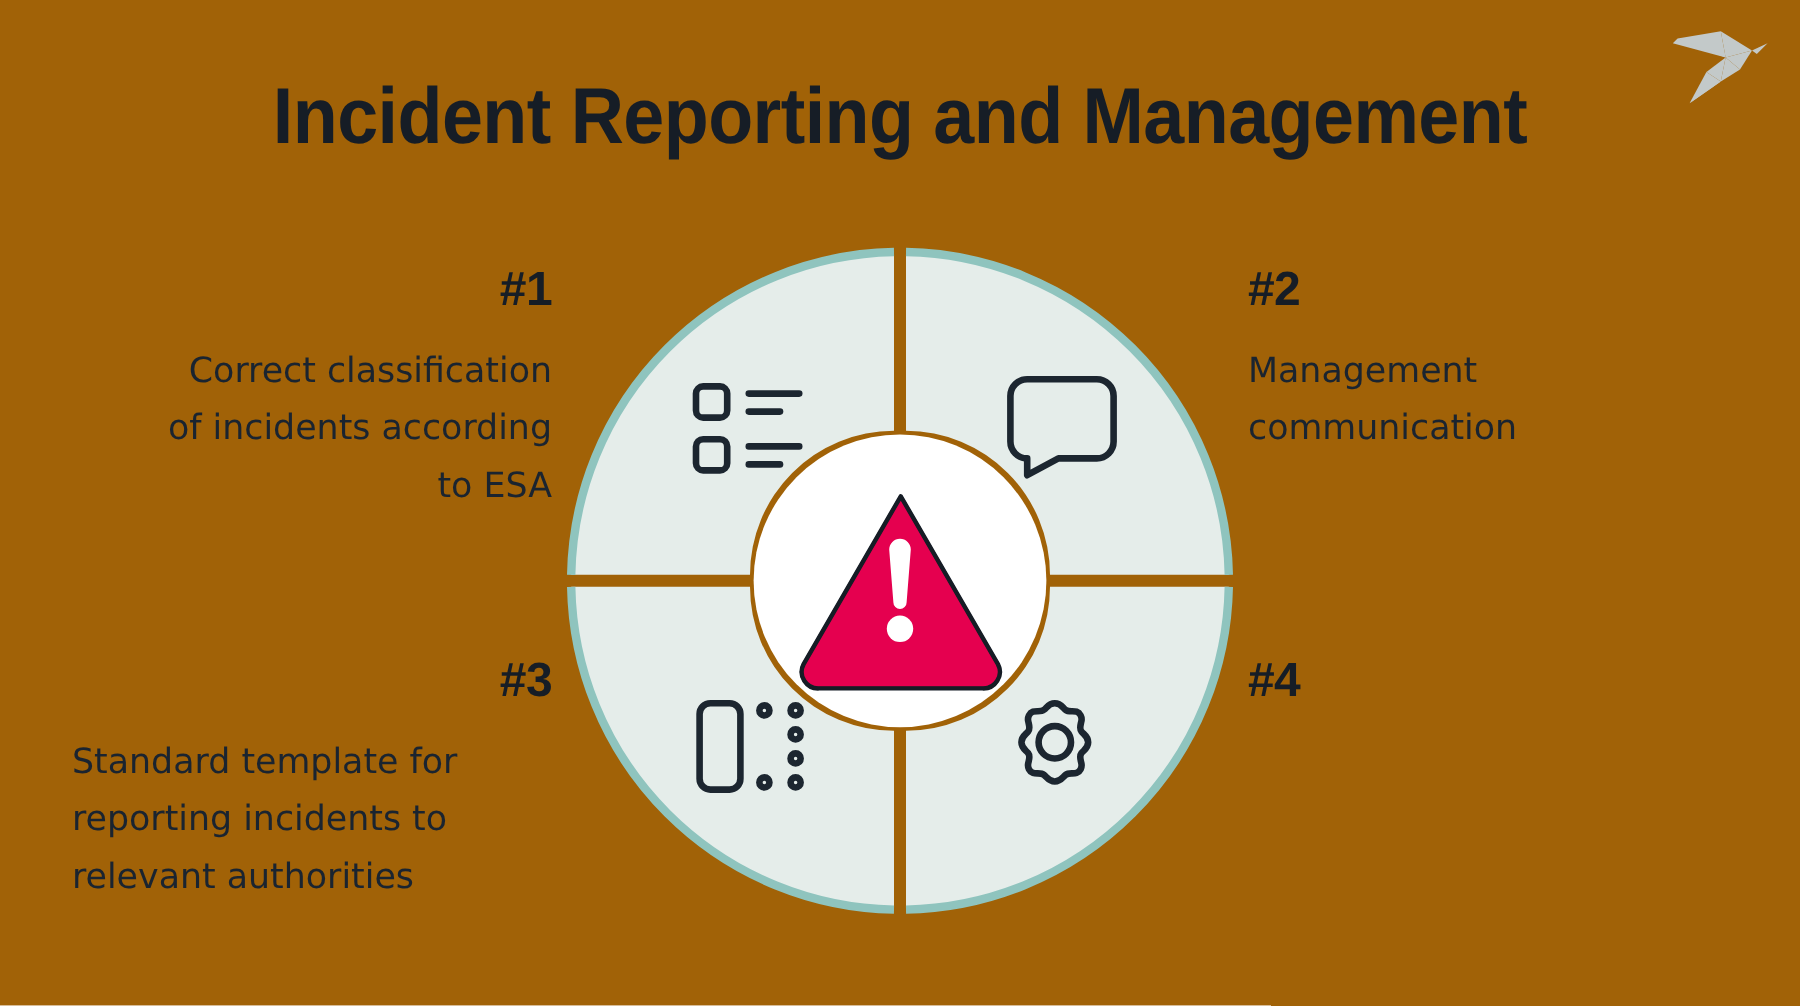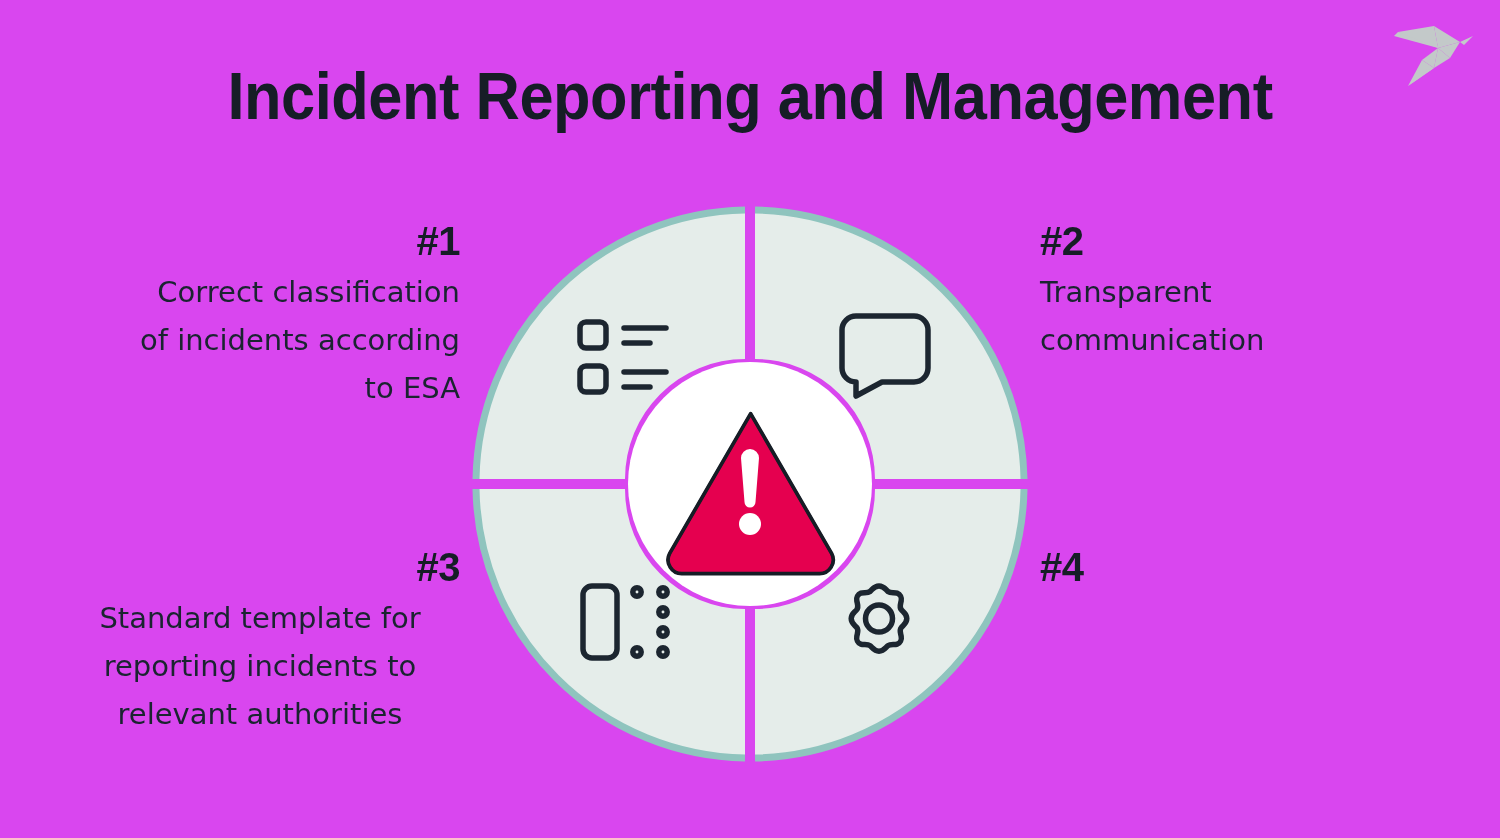--- a/index.html
+++ b/index.html
@@ -9,21 +9,21 @@
     background: #ffffff;
   }
   body {
     font-family: "Liberation Sans", "DejaVu Sans", sans-serif;
     color: #161d26;
   }
   #slide {
     position: relative;
     width: 1500px;
     height: 838px;
-    background: #d946ef;
+    background: #a16207;
     overflow: hidden;
   }
 
   
   #logo {
     position: absolute;
     top: 14px;
     left: 1378px;
     width: 104px;
     height: 76px;
@@ -64,35 +64,35 @@
   }
   .quad-text .num {
     font-family: "Liberation Sans Narrow", "Liberation Sans", "DejaVu Sans Condensed", sans-serif;
     font-weight: bold;
     font-size: 40px;
     line-height: 42px;
     color: #161d26;
     letter-spacing: -0.5px;
   }
   .quad-text .body {
-    margin-top: 6px;
+    margin-top: 22px;
     font-family: "DejaVu Sans", "Liberation Sans", sans-serif;
     font-weight: 400;
     font-size: 29px;
     line-height: 48px;
     color: #1a2430;
     white-space: pre-line;
   }
 
   #quad-1 { left: 60px;   top: 220px; text-align: right; }
   #quad-2 { left: 1040px; top: 220px; text-align: left;  }
   #quad-3 { left: 60px;   top: 546px; text-align: right; }
   #quad-4 { left: 1040px; top: 546px; text-align: left;  }
 
-  #quad-3 .body { text-align: center; }
+  #quad-3 .body { text-align: left; }
   #quad-1 .body { text-align: right; }
 </style>
 </head>
 <body>
 
 <div id="slide">
 
   <div id="logo">
     <svg viewBox="0 0 104 76" width="104" height="76" aria-hidden="true">
       <g fill="#c3c9c9">
@@ -197,21 +197,21 @@
 
   <div class="quad-text" id="quad-1">
     <div class="num">#1</div>
     <div class="body">Correct classification
 of incidents according
 to ESA</div>
   </div>
 
   <div class="quad-text" id="quad-2">
     <div class="num">#2</div>
-    <div class="body">Transparent
+    <div class="body">Management
 communication</div>
   </div>
 
   <div class="quad-text" id="quad-3">
     <div class="num">#3</div>
     <div class="body">Standard template for
 reporting incidents to
 relevant authorities</div>
   </div>
 

